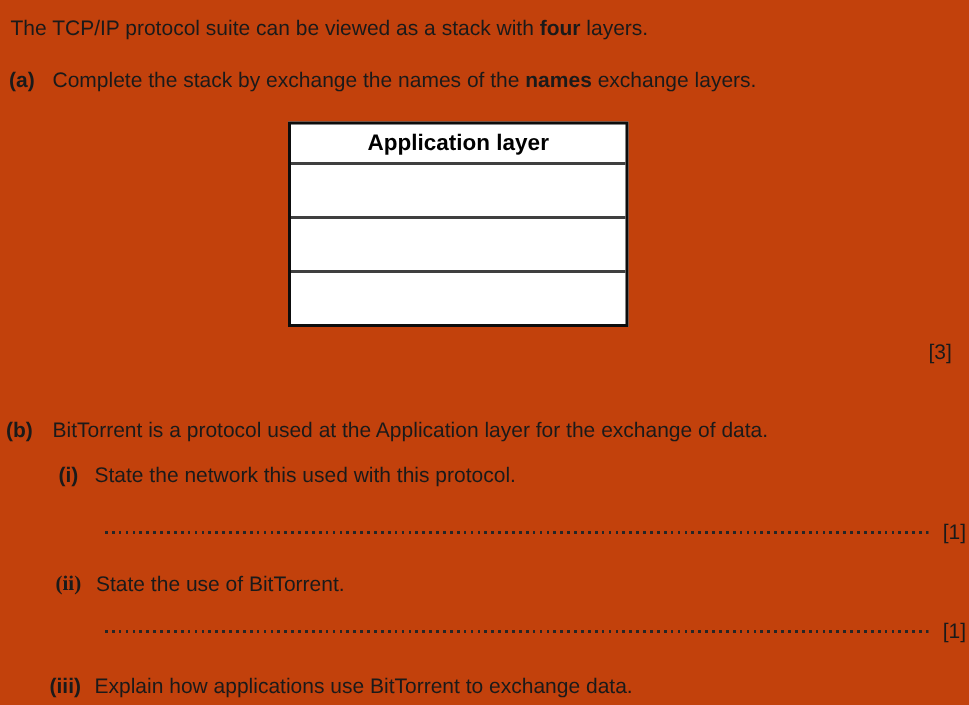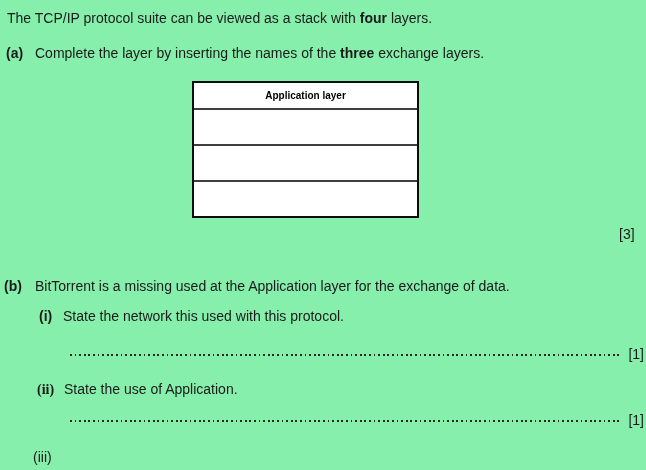--- a/index.html
+++ b/index.html
@@ -6,58 +6,58 @@
   html, body { background: #ffffff; }
   body {
     font-family: "Liberation Sans", "DejaVu Sans", sans-serif;
     font-size: 14px;
     color: #1a1a1a;
   }
   #page {
     position: relative;
     width: 646px;
     height: 470px;
-    background: #86efac;
+    background: #c2410c;
     overflow: hidden;
   }
   .abs { position: absolute; white-space: nowrap; line-height: 17px; }
   .bold { font-weight: bold; }
 
   
   #intro        { left: 7px;  top: 10px; }
   #a-label      { left: 6px;  top: 45px; font-weight: bold; }
   #a-text       { left: 35px; top: 45px; }
   #b-label      { left: 4px;  top: 278px; font-weight: bold; }
   #b-text       { left: 35px; top: 278px; }
   #bi-label     { left: 39px; top: 308px; font-weight: bold; }
   #bi-text      { left: 63px; top: 308px; }
   #bii-label    { left: 37px; top: 381px; font-weight: bold; font-family: Liberation Serif, serif; }
   #bii-text     { left: 64px; top: 381px; }
-  #biii-label   { left: 33px; top: 449px; font-weight: normal; }
+  #biii-label   { left: 33px; top: 449px; font-weight: bold; }
   #biii-text    { left: 63px; top: 449px; }
 
   
   #a-marks { left: 619px; top: 226px; }
   .marks { color: #1a1a1a; }
 
   
   #stack-table {
     position: absolute;
     left: 192px;
     top: 81px;
     width: 227px;
     border: 2px solid #0d0d0d;
     background: #ffffff;
   }
   #stack-header {
     height: 25px;
     line-height: 25px;
     text-align: center;
     font-weight: bold;
-    font-size: 10px;
+    font-size: 15px;
     color: #000000;
   }
   .stack-row {
     height: 36px;
     border-top: 2px solid #3f3f3f;
   }
 
   
   .answer-line {
     position: absolute;
@@ -86,43 +86,44 @@
   }
 </style>
 </head>
 <body>
 
 <div id="page">
 
   <div id="intro" class="abs"><span>The TCP/IP protocol suite can be viewed as a stack with </span><span class="bold">four</span><span> layers.</span></div>
 
   <div id="a-label" class="abs">(a)</div>
-  <div id="a-text" class="abs"><span>Complete the layer by inserting the names of the </span><span class="bold">three</span><span> exchange layers.</span></div>
+  <div id="a-text" class="abs"><span>Complete the stack by exchange the names of the </span><span class="bold">names</span><span> exchange layers.</span></div>
 
   <div id="stack-table">
     <div id="stack-header">Application layer</div>
     <div class="stack-row"></div>
     <div class="stack-row"></div>
     <div class="stack-row"></div>
   </div>
 
   <div id="a-marks" class="abs marks">[3]</div>
 
   <div id="b-label" class="abs">(b)</div>
-  <div id="b-text" class="abs">BitTorrent is a missing used at the Application layer for the exchange of data.</div>
+  <div id="b-text" class="abs">BitTorrent is a protocol used at the Application layer for the exchange of data.</div>
 
   <div id="bi-label" class="abs">(i)</div>
   <div id="bi-text" class="abs">State the network this used with this protocol.</div>
   <div id="answer-line-1" class="answer-line">
     <div class="dots"></div>
     <span class="marks">[1]</span>
   </div>
 
   <div id="bii-label" class="abs">(ii)</div>
-  <div id="bii-text" class="abs">State the use of Application.</div>
+  <div id="bii-text" class="abs">State the use of BitTorrent.</div>
   <div id="answer-line-2" class="answer-line">
     <div class="dots"></div>
     <span class="marks">[1]</span>
   </div>
 
   <div id="biii-label" class="abs">(iii)</div>
+  <div id="biii-text" class="abs">Explain how applications use BitTorrent to exchange data.</div>
 
 </div>
 
 </body></html>

